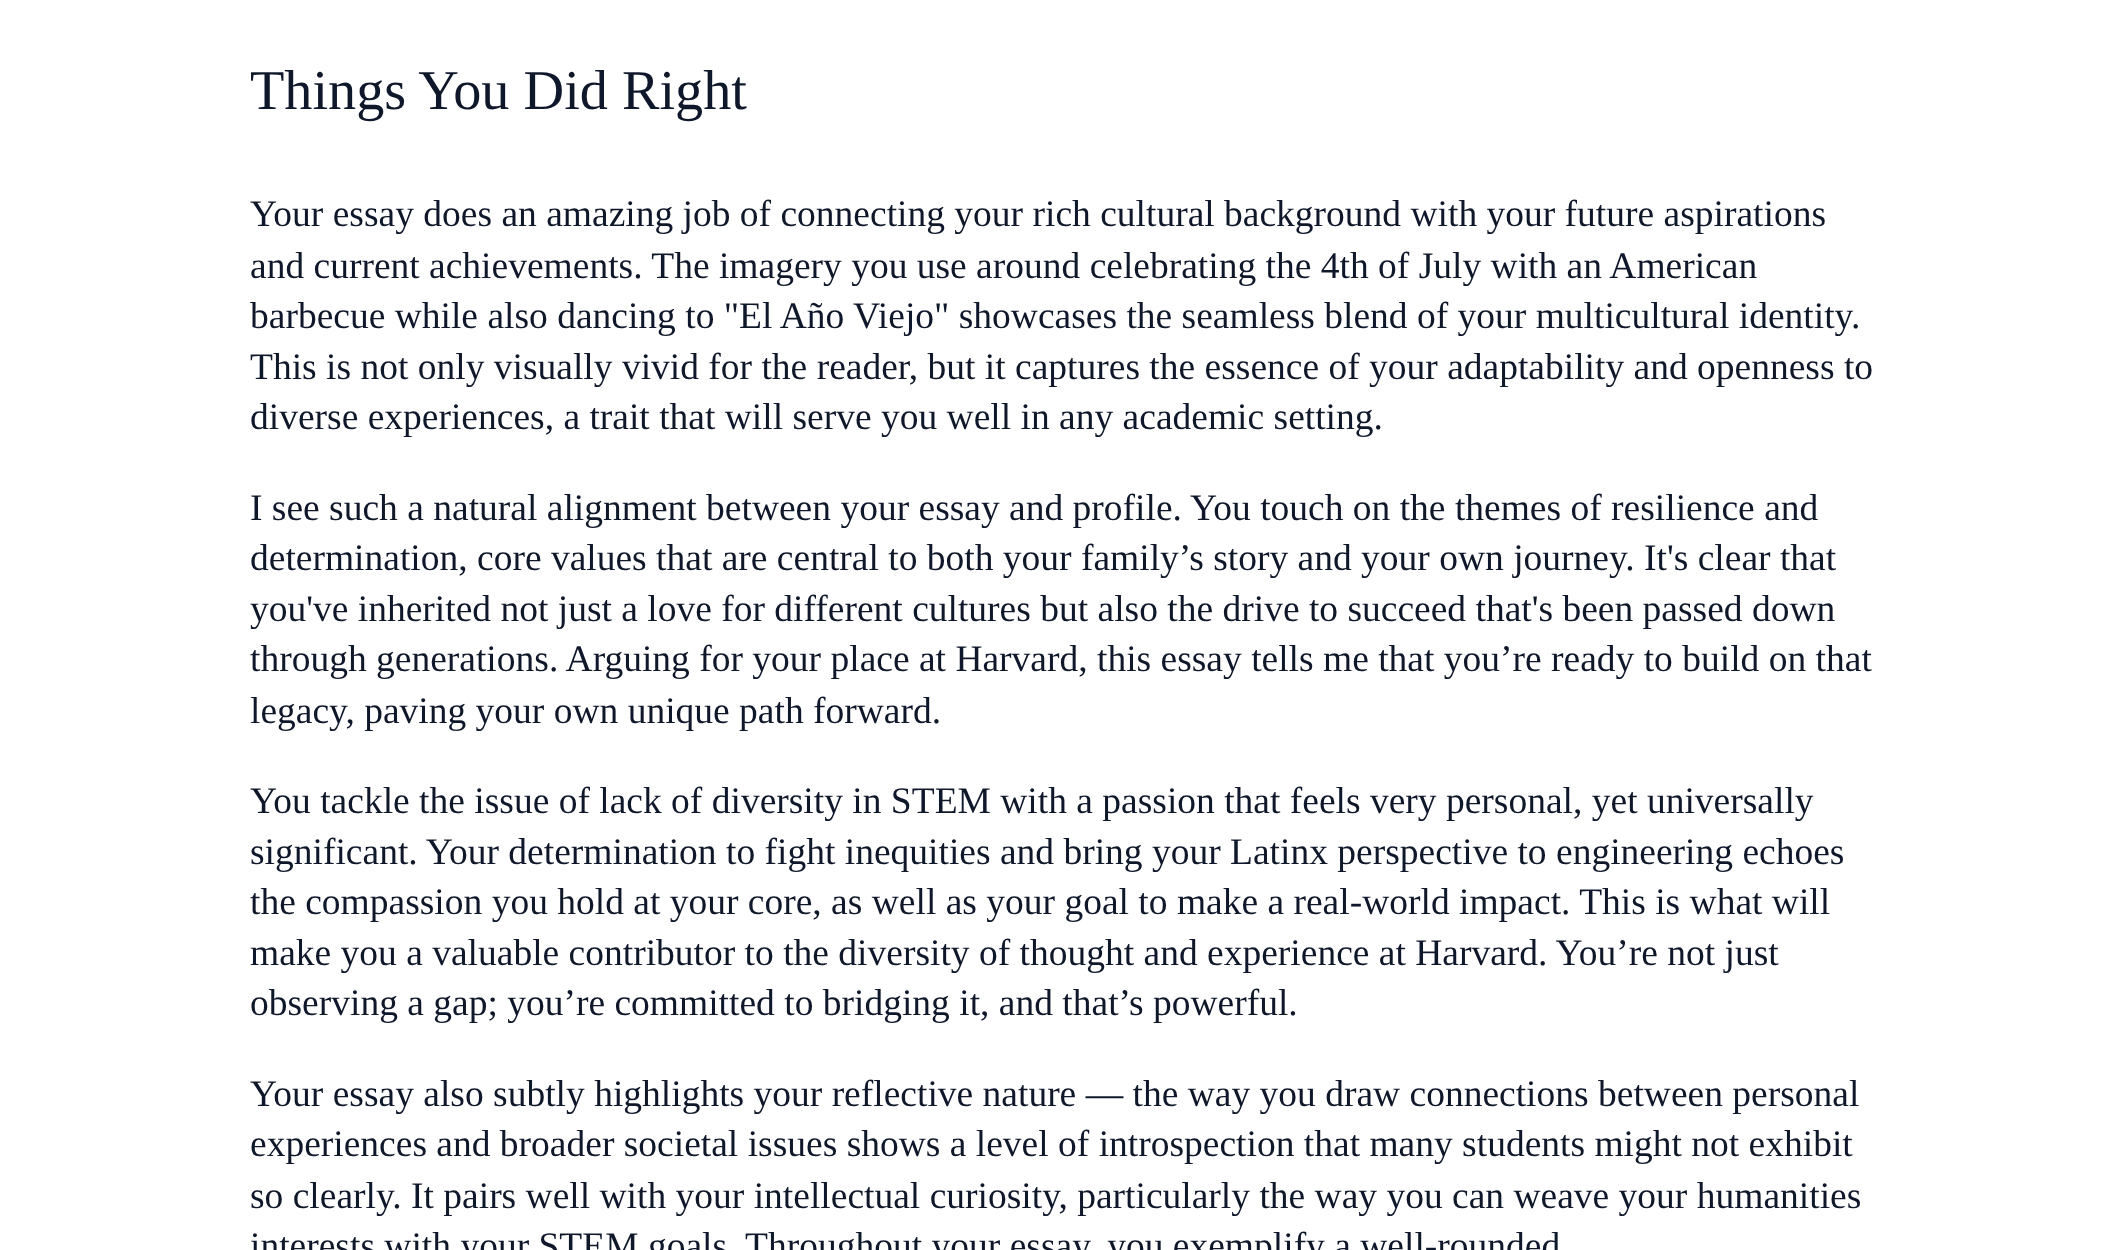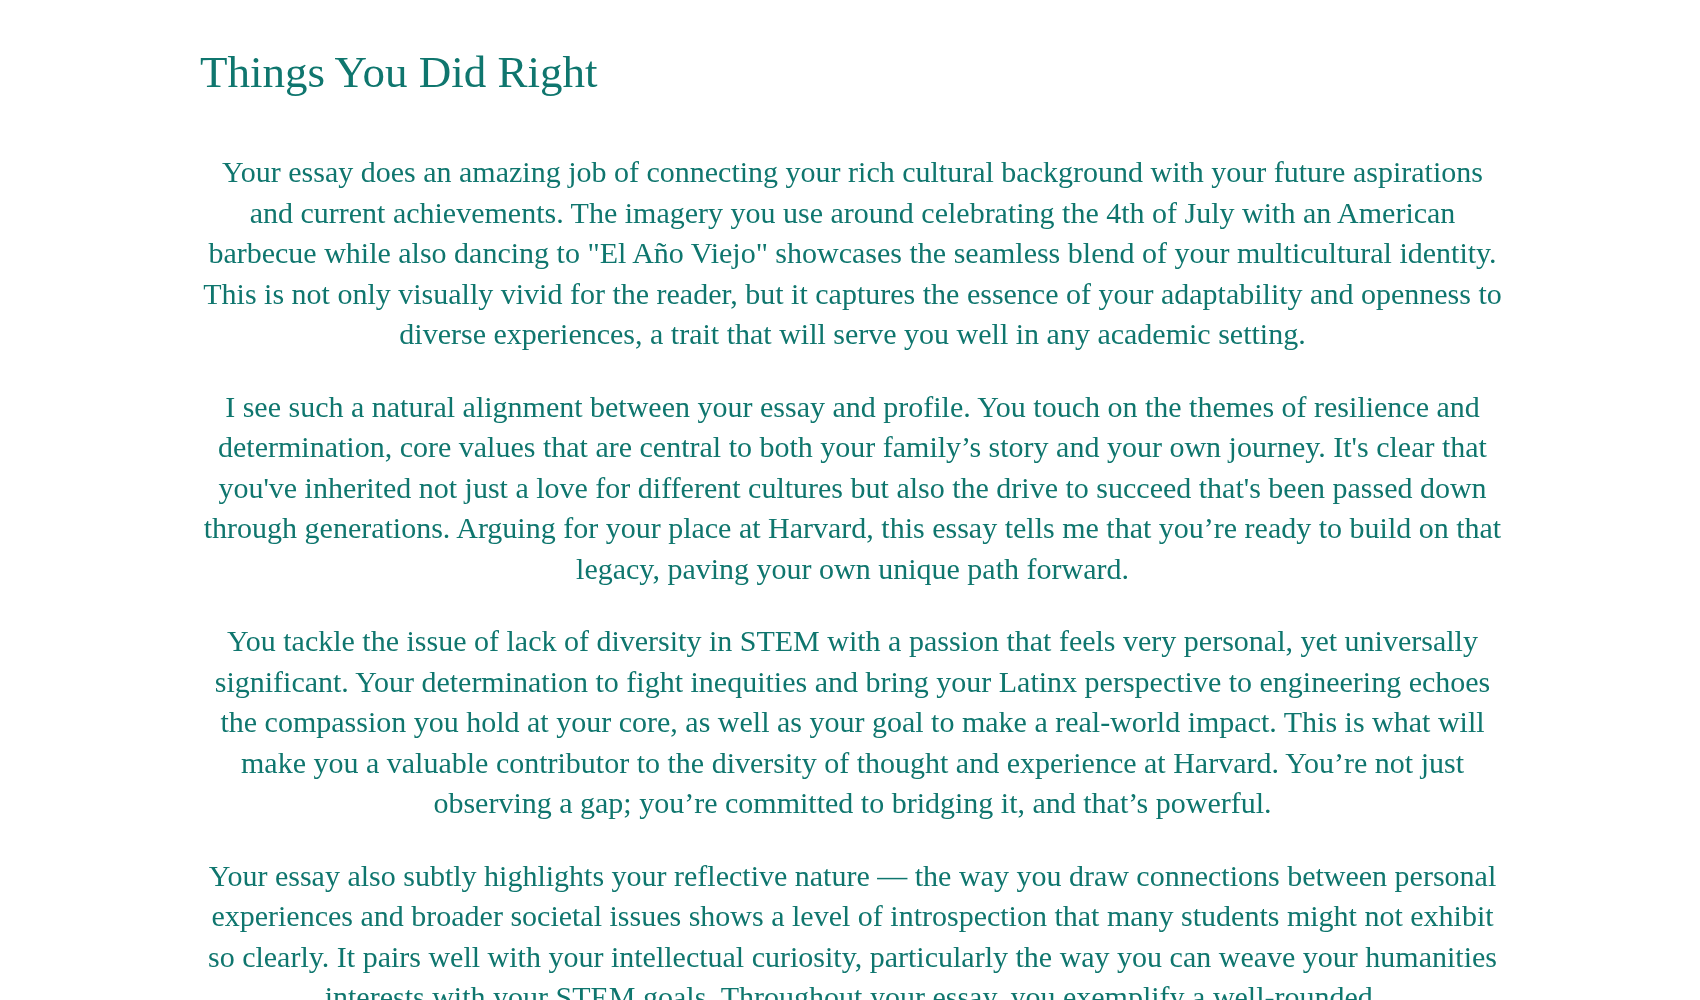--- a/index.html
+++ b/index.html
@@ -24,27 +24,27 @@
   .doc-title {
     font-size: 45px;
     font-weight: 400;
     line-height: 1.25;
     margin: 0 0 52px 0;
   }
   .doc-paragraph {
     font-size: 30px;
     line-height: 40.5px;
     margin: 0 0 32px 0;
-    text-align: center;
+    text-align: left;
   }
 </style>
 </head>
 <body style="background: rgb(255, 255, 255);">
 
-<main class="doc" style="color: #0f766e;">
+<main class="doc" style="color: #0f172a;">
   <h1 class="doc-title">Things You Did Right</h1>
 
   <p class="doc-paragraph">Your essay does an amazing job of connecting your rich cultural background with your future aspirations and current achievements. The imagery you use around celebrating the 4th of July with an American barbecue while also dancing to "El Año Viejo" showcases the seamless blend of your multicultural identity. This is not only visually vivid for the reader, but it captures the essence of your adaptability and openness to diverse experiences, a trait that will serve you well in any academic setting.</p>
 
   <p class="doc-paragraph">I see such a natural alignment between your essay and profile. You touch on the themes of resilience and determination, core values that are central to both your family’s story and your own journey. It's clear that you've inherited not just a love for different cultures but also the drive to succeed that's been passed down through generations. Arguing for your place at Harvard, this essay tells me that you’re ready to build on that legacy, paving your own unique path forward.</p>
 
   <p class="doc-paragraph">You tackle the issue of lack of diversity in STEM with a passion that feels very personal, yet universally significant. Your determination to fight inequities and bring your Latinx perspective to engineering echoes the compassion you hold at your core, as well as your goal to make a real-world impact. This is what will make you a valuable contributor to the diversity of thought and experience at Harvard. You’re not just observing a gap; you’re committed to bridging it, and that’s powerful.</p>
 
   <p class="doc-paragraph">Your essay also subtly highlights your reflective nature — the way you draw connections between personal experiences and broader societal issues shows a level of introspection that many students might not exhibit so clearly. It pairs well with your intellectual curiosity, particularly the way you can weave your humanities interests with your STEM goals. Throughout your essay, you exemplify a well-rounded,</p>
 </main>

